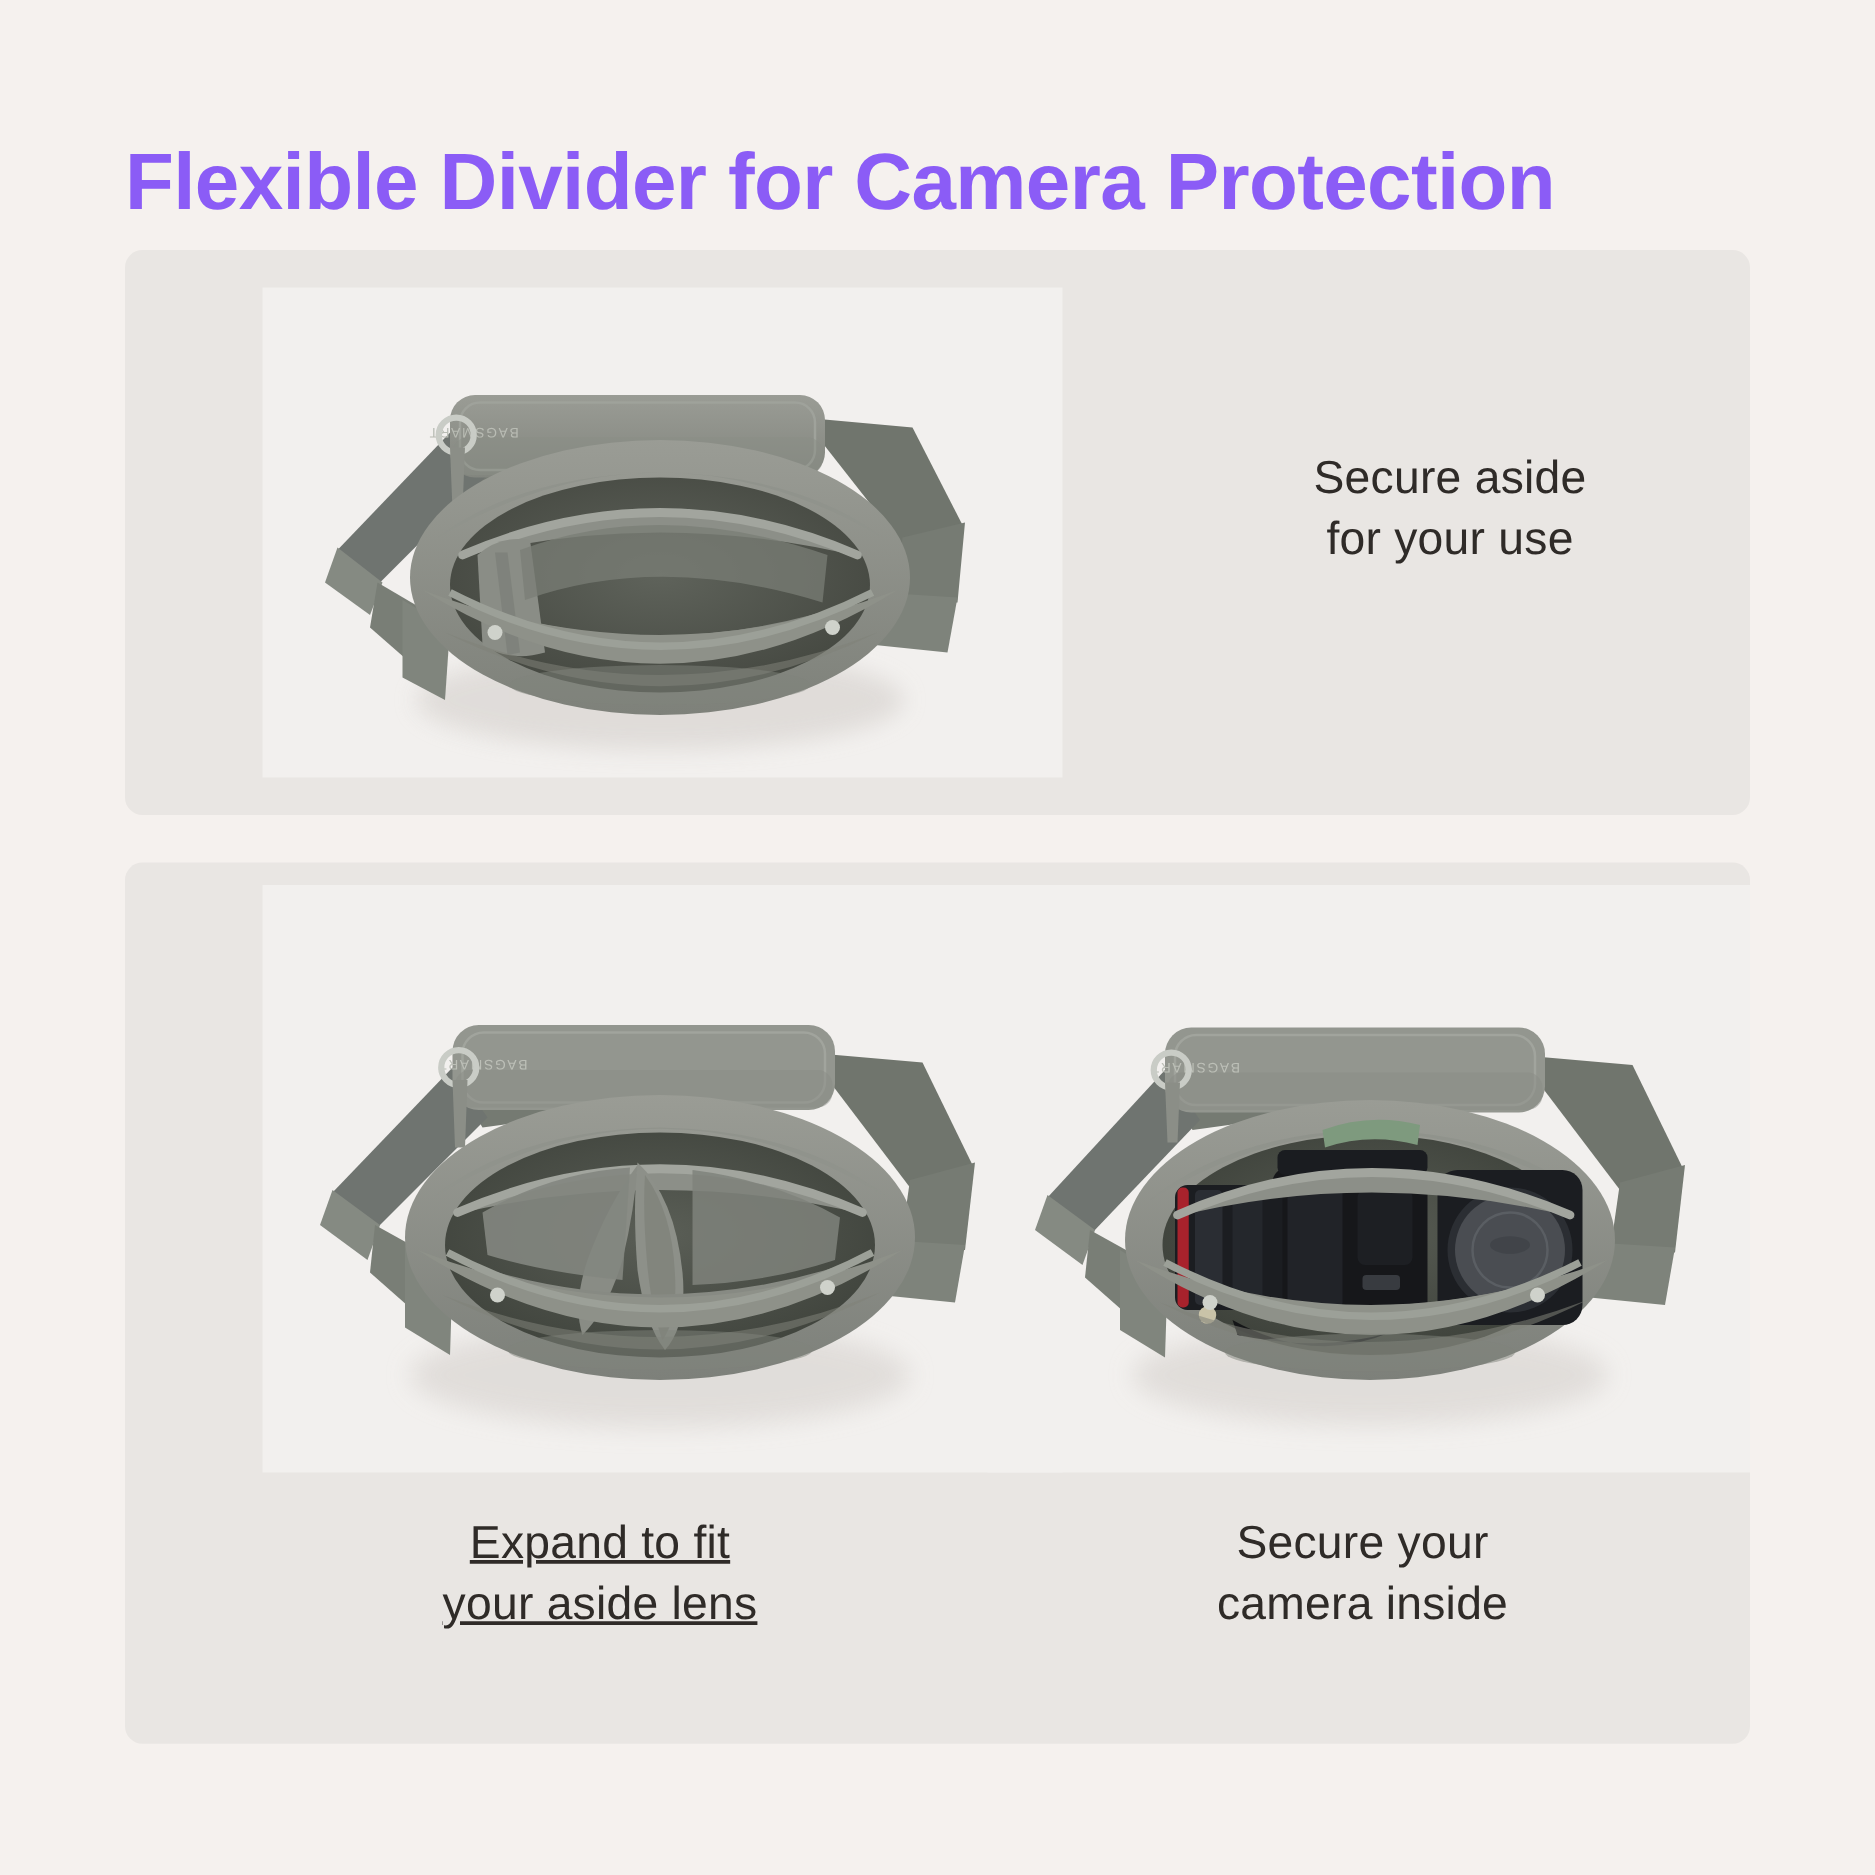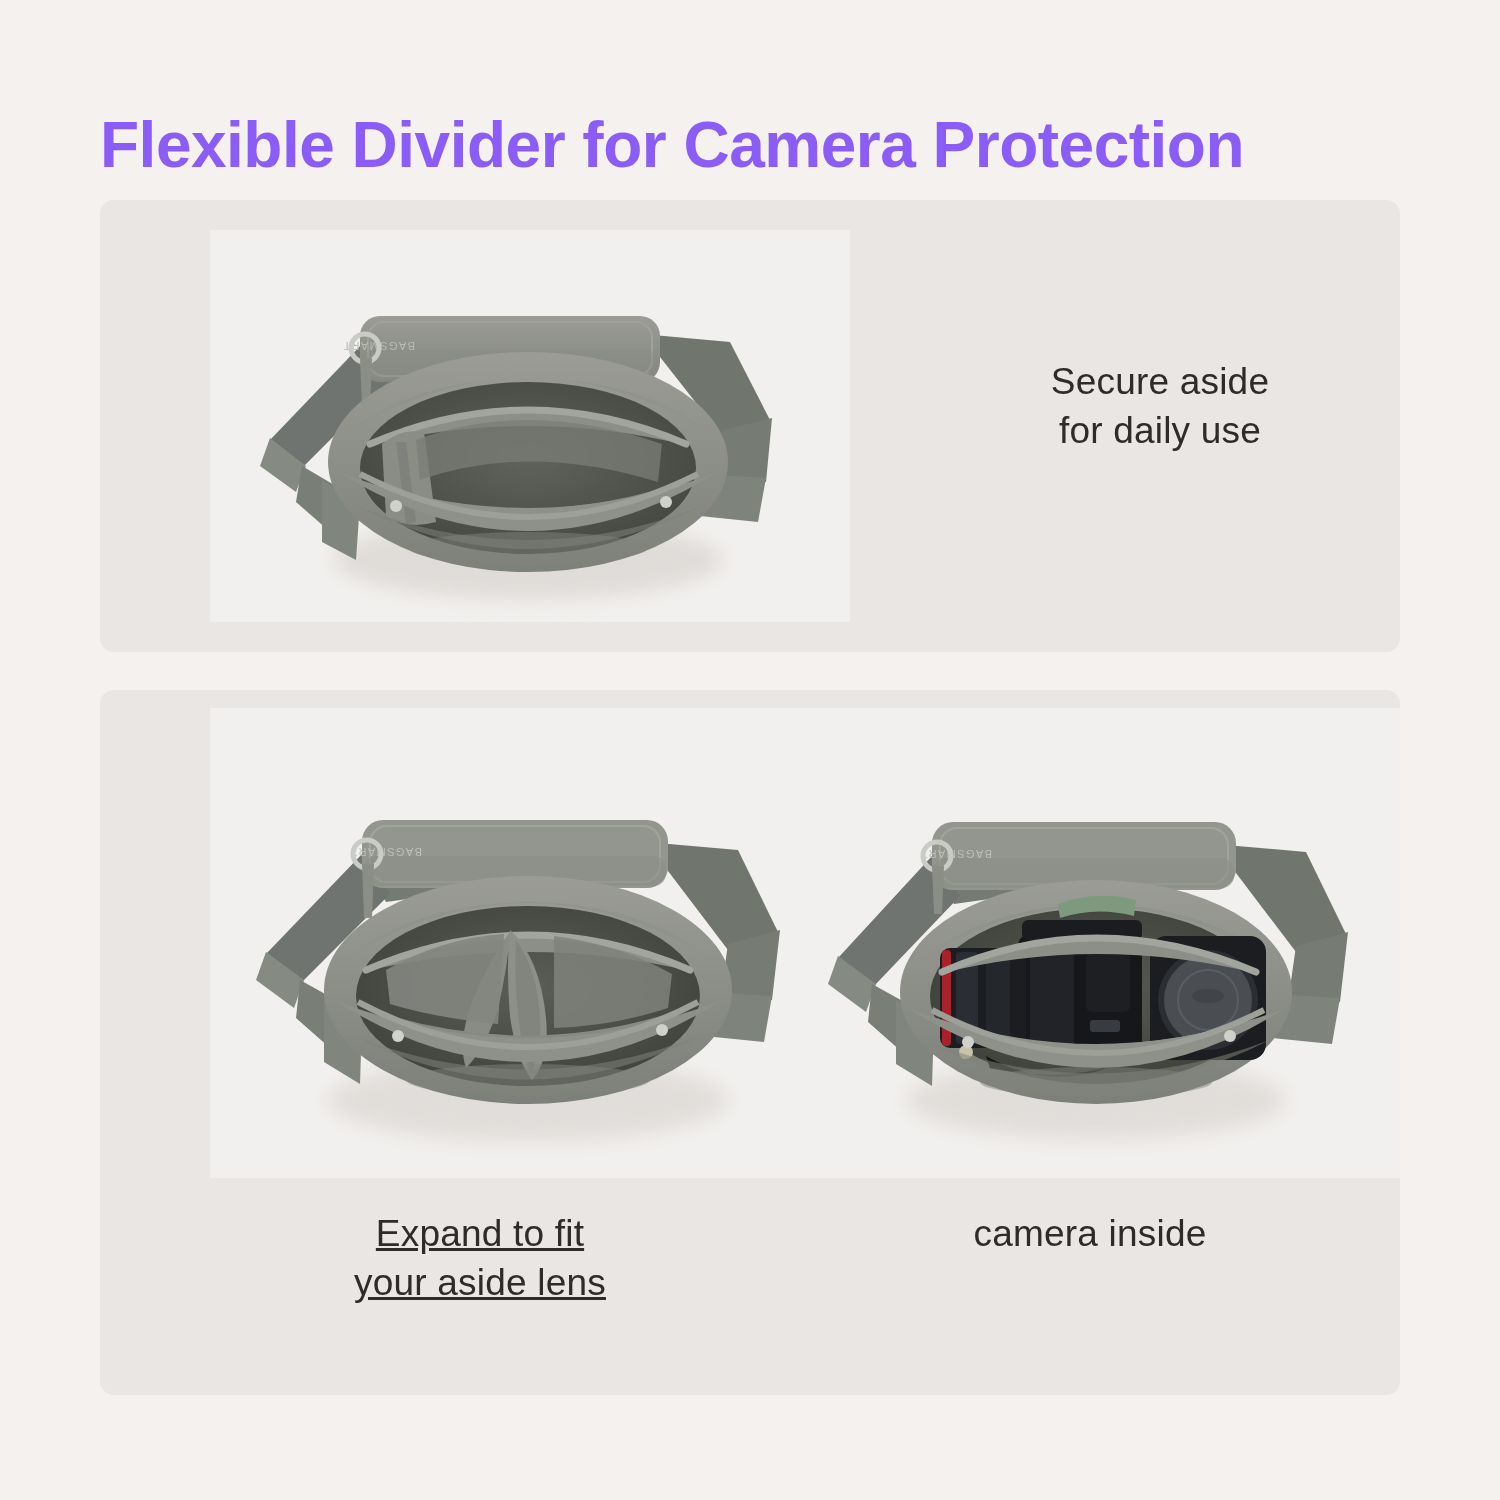--- a/index.html
+++ b/index.html
@@ -139,21 +139,21 @@
           <circle cx="456" cy="272" r="6" fill="#cfd2cb"></circle>
 
           <path d="M146,276 Q318,362 492,276 Q318,344 146,276 Z" fill="#7f8279" opacity=".55"></path>
           <ellipse cx="318" cy="318" rx="120" ry="16" fill="#80837c" opacity=".5"></ellipse>
         </g>
       </svg>
     </div>
 
     <div class="caption" id="caption-1">
       <span class="l">Secure aside</span>
-      <span class="l">for daily use</span>
+      <span class="l">for your use</span>
     </div>
   </div>
 
   <div class="panel" id="panel-bottom">
 
     <div class="photo" id="photo-2">
       <svg viewBox="0 0 640 470" xmlns="http://www.w3.org/2000/svg">
         <defs>
           <linearGradient id="g2bag" x1="0" y1="0" x2="0" y2="1">
             <stop offset="0" stop-color="#9a9c95"></stop>
@@ -306,17 +306,18 @@
         </g>
       </svg>
     </div>
 
     <div class="caption" id="caption-2">
       <span class="l">Expand to fit</span>
       <span class="l">your aside lens</span>
     </div>
 
     <div class="caption" id="caption-3">
+      <span class="l">Secure your</span>
       <span class="l">camera inside</span>
     </div>
   </div>
 
 </div>
 
 </body></html>

